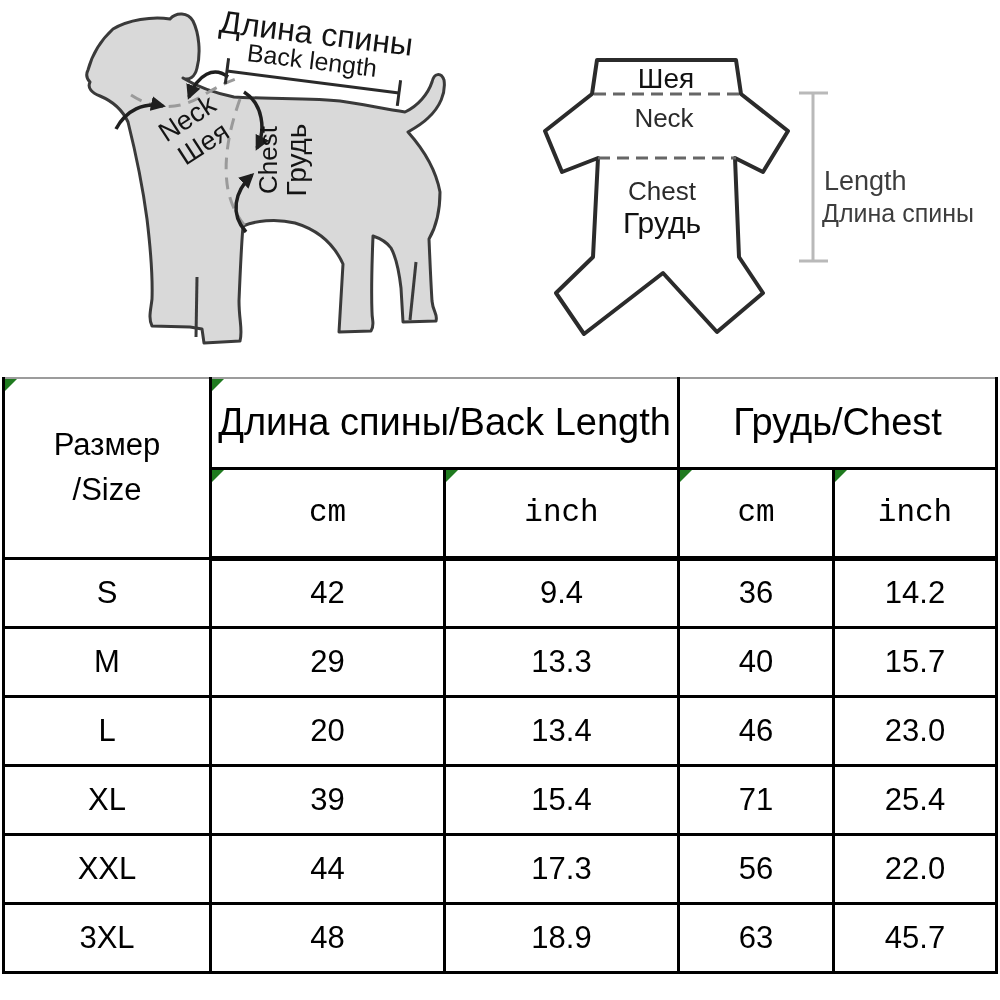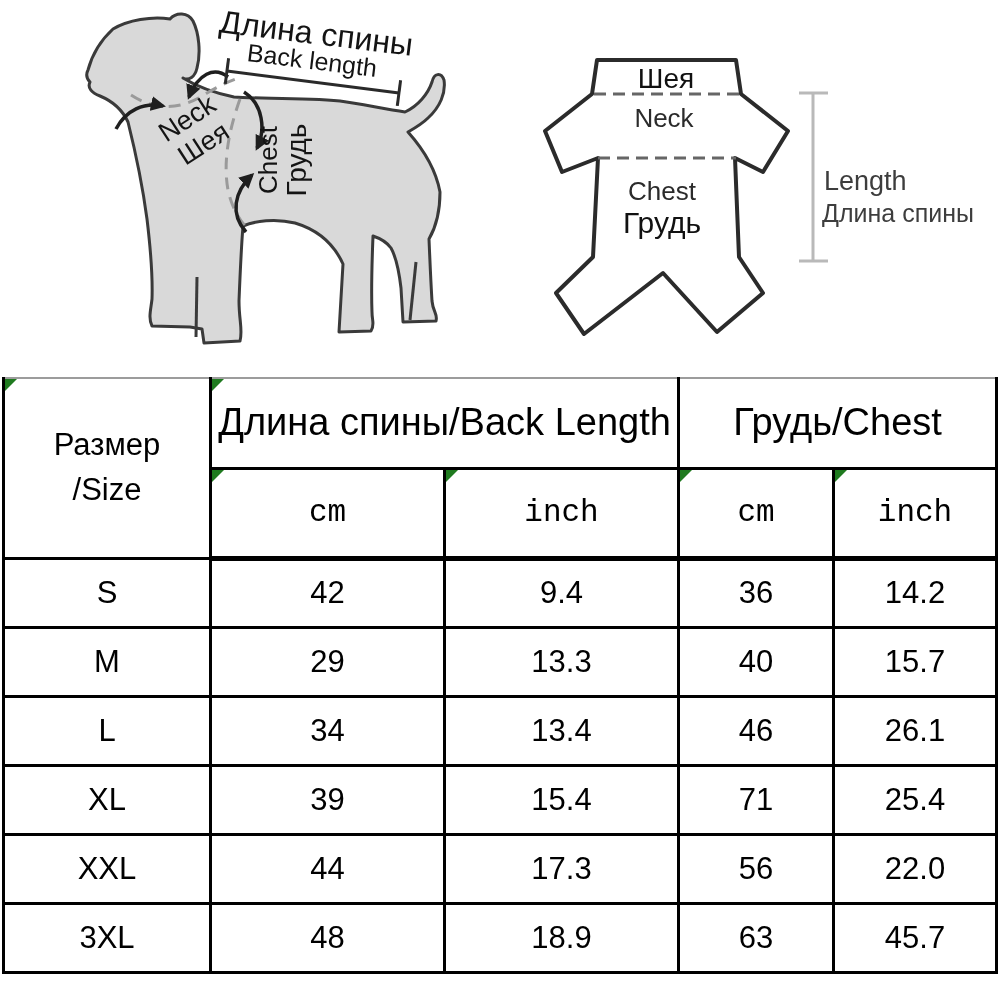--- a/index.html
+++ b/index.html
@@ -178,24 +178,24 @@
       </tr>
       <tr>
         <td class="val">M</td>
         <td class="val">29</td>
         <td class="val">13.3</td>
         <td class="val">40</td>
         <td class="val">15.7</td>
       </tr>
       <tr>
         <td class="val">L</td>
-        <td class="val">34</td>
+        <td class="val">20</td>
         <td class="val">13.4</td>
         <td class="val">46</td>
-        <td class="val">26.1</td>
+        <td class="val">23.0</td>
       </tr>
       <tr>
         <td class="val">XL</td>
         <td class="val">39</td>
         <td class="val">15.4</td>
         <td class="val">71</td>
         <td class="val">25.4</td>
       </tr>
       <tr>
         <td class="val">XXL</td>

